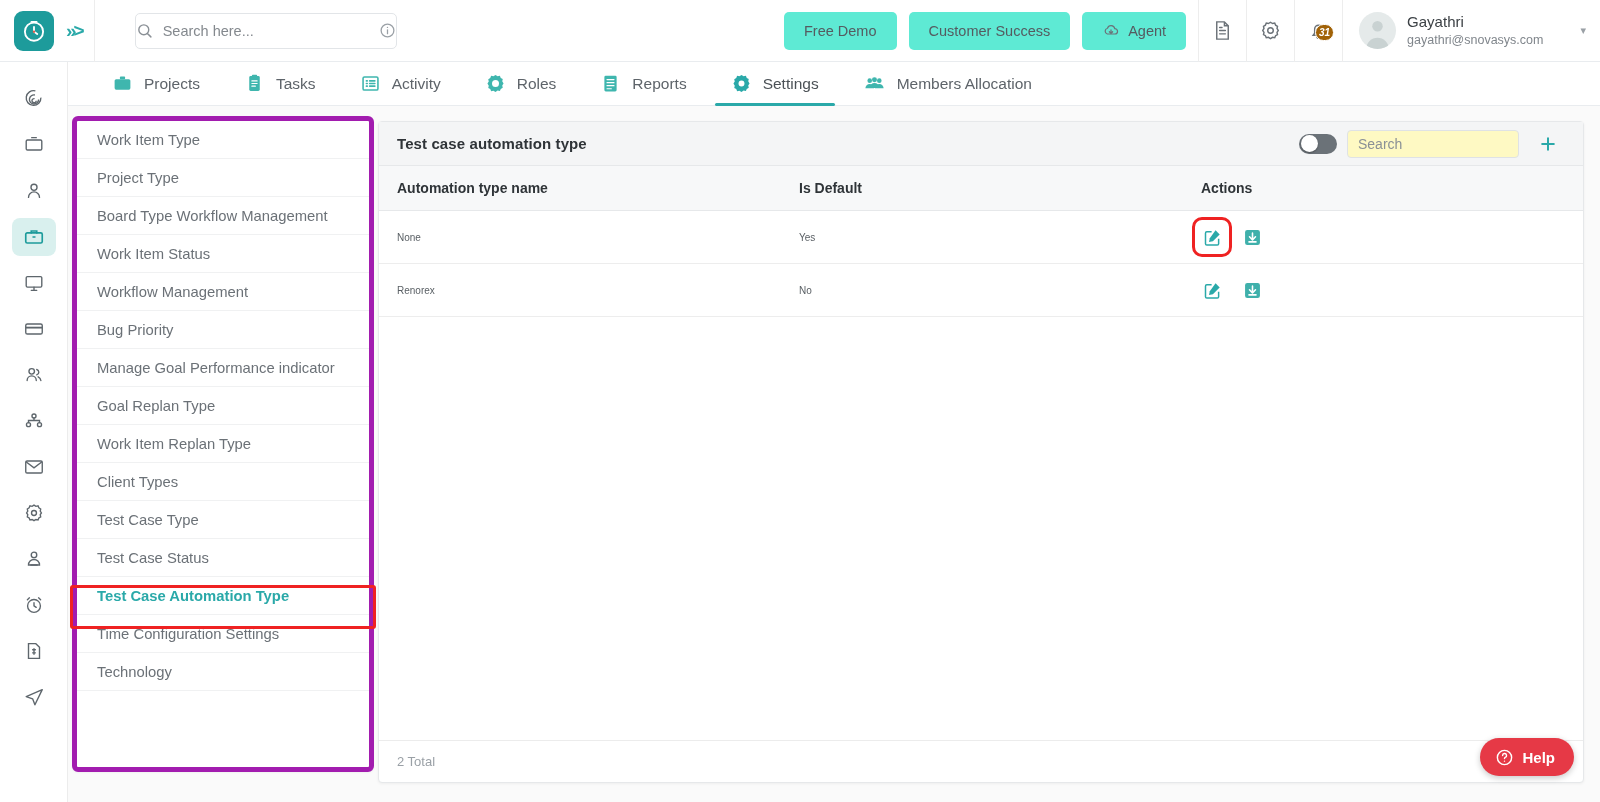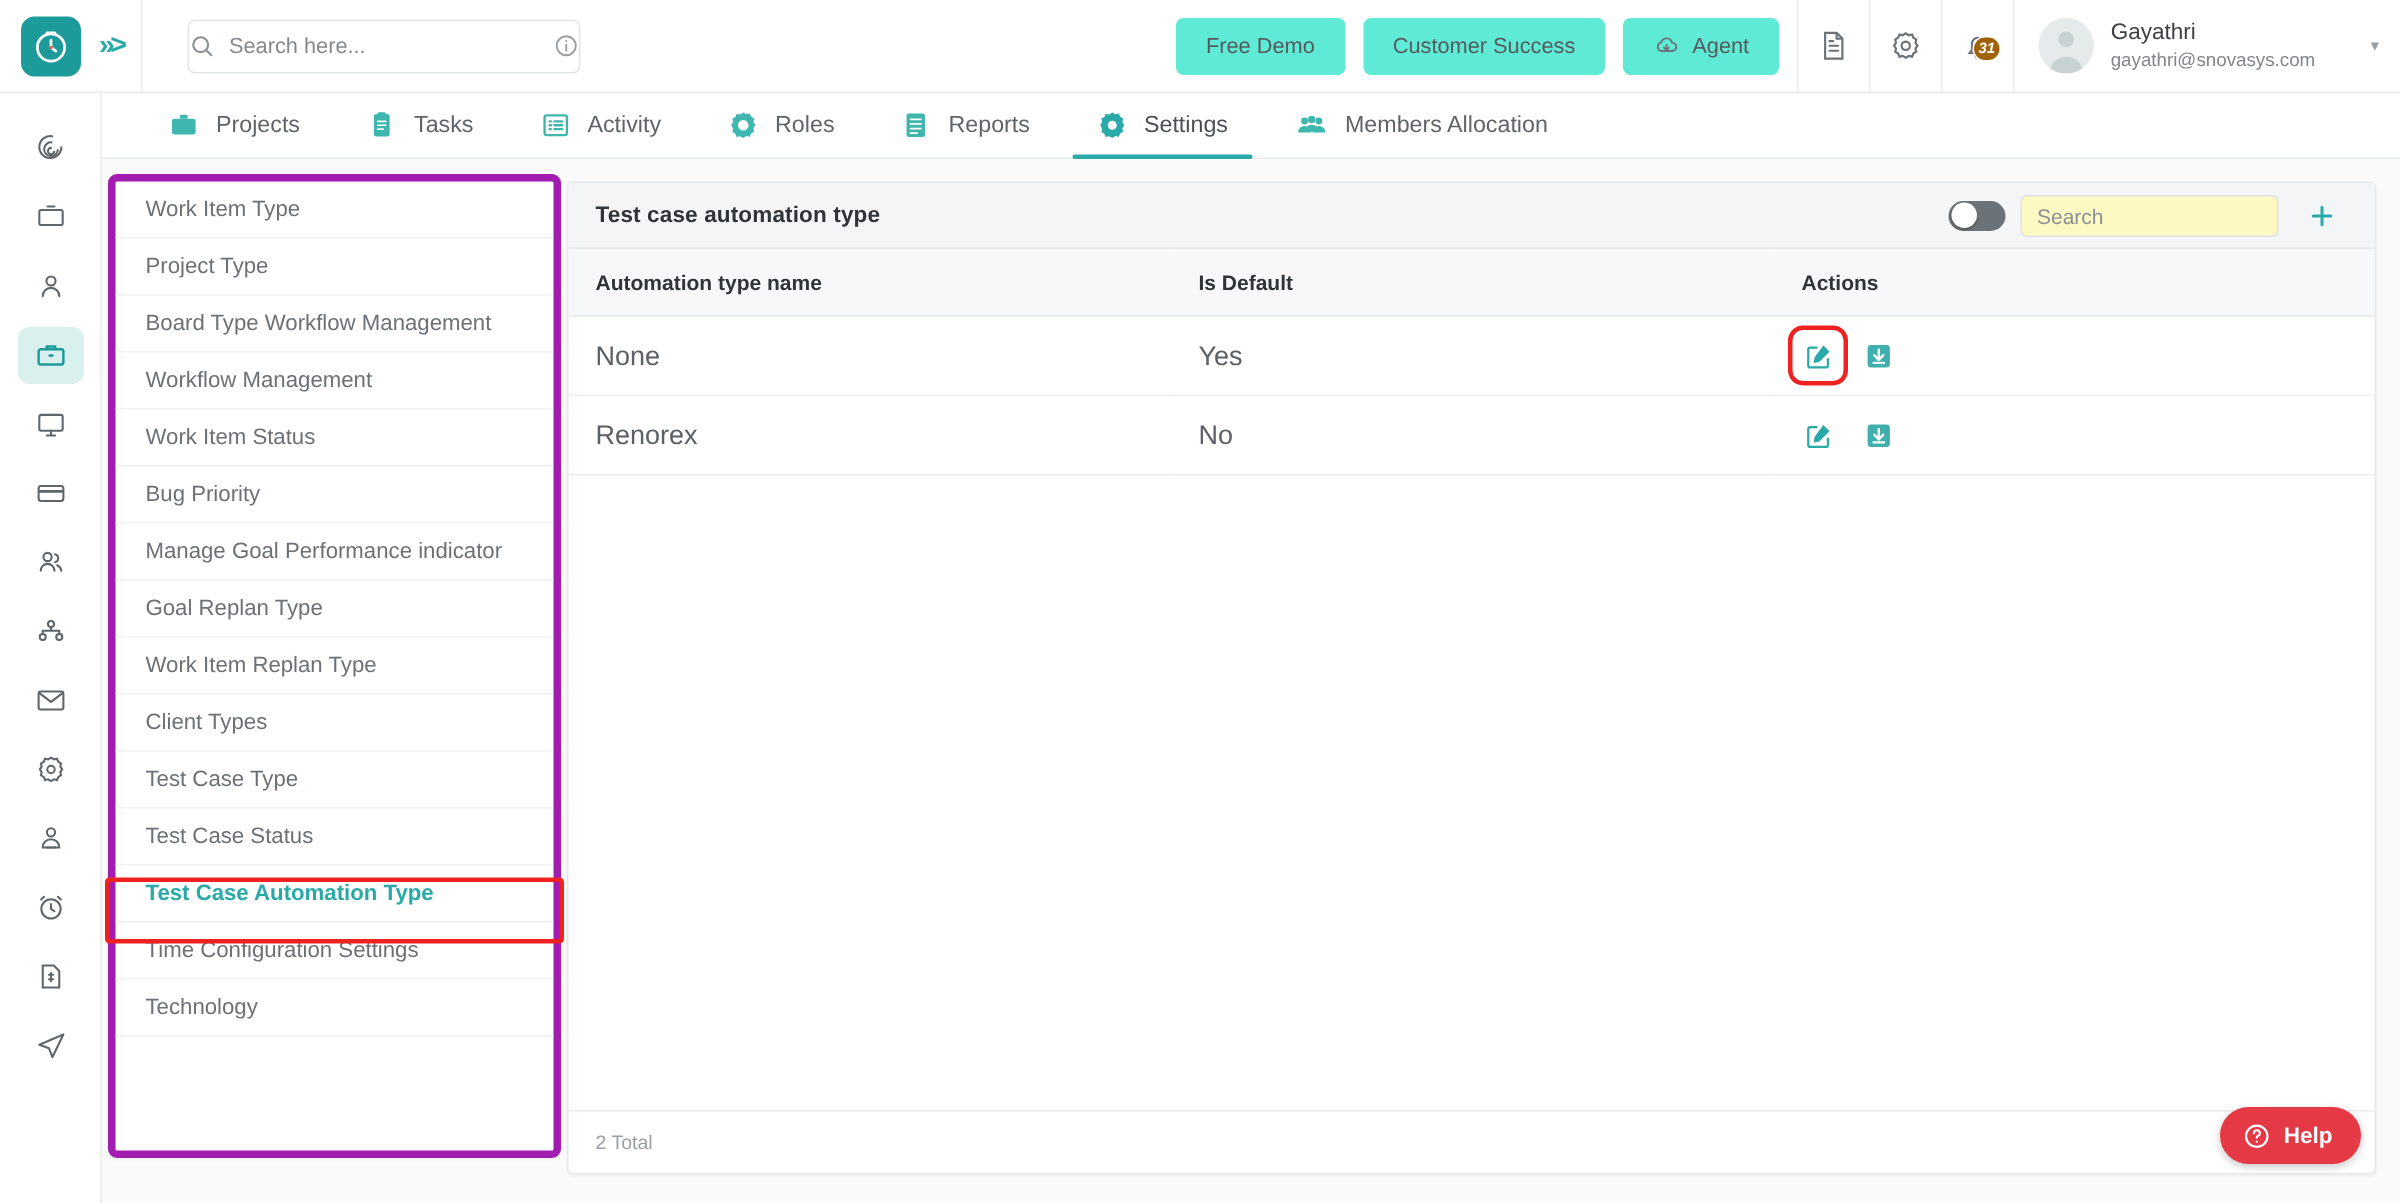--- a/index.html
+++ b/index.html
@@ -21,21 +21,21 @@
     width: 40px; height: 40px; margin-left: 14px; border-radius: 9px;
     background: #1d9b9b; display: flex; align-items: center; justify-content: center;
     flex: none;
   }
   .chev-expand {
     margin-left: 12px; color: #2aa9a9; font-size: 19px; letter-spacing: -3px;
     font-weight: 700; flex: none; cursor: pointer; line-height: 1;
   }
   .topdiv { width: 1px; height: 62px; background: #ededed; margin-left: 12px; flex: none; }
   .searchwrap {
-    margin-left: 30px; width: 262px; height: 36px; border: 1px solid #e2e5e8;
+    margin-left: 40px; width: 262px; height: 36px; border: 1px solid #e2e5e8;
     border-radius: 5px; display: flex; align-items: center; padding: 0 0;
     background: #fff; flex: none;
   }
   .searchwrap input {
     flex: 1; border: none; outline: none; font-size: 14.5px; color: #5d6368;
     font-family: "Liberation Sans", sans-serif; margin-left: 10px; background: transparent;
   }
   .searchwrap input::placeholder { color: #84898e; }
   .spacer { flex: 1; }
   .hbtn {
@@ -141,21 +141,21 @@
     width: 34px; height: 34px; margin-left: 12px; display: flex; align-items: center;
     justify-content: center; color: #2aa9a9; font-size: 30px; font-weight: 300;
     cursor: pointer; line-height: 0.8; background: none; border: none;
   }
   table.grid { width: 100%; border-collapse: collapse; table-layout: fixed; }
   table.grid th {
     text-align: left; font-size: 14px; font-weight: 700; color: #2f3438;
     padding: 14px 0 14px 18px; background: #f7f8f9; border-bottom: 1px solid #e6e8ea;
   }
   table.grid td {
-    font-size: 18px; color: #5a6065; padding: 15px 0 15px 18px;
+    font-size: 10px; color: #5a6065; padding: 15px 0 15px 18px;
     border-bottom: 1px solid #ededed;
   }
   .col-a { width: 402px; } .col-b { width: 402px; } .col-c { width: auto; }
   .acts { display: flex; gap: 18px; align-items: center; }
   .act { width: 22px; height: 22px; cursor: pointer; display:flex; align-items:center; justify-content:center;}
   .act-red {
     outline: 3px solid #ef2222; outline-offset: 6px; border-radius: 1px;
   }
   .panel-body { flex: 1; overflow: hidden; }
   .panel-foot {
@@ -399,22 +399,22 @@
       <svg width="22" height="22" viewBox="0 0 24 24" fill="none" stroke="#5e666c" stroke-width="1.5">
         <path d="M21 4 L3.5 11.5 L10.5 14 L13 20.5 Z" stroke-linejoin="round"></path>
       </svg>
     </div>
   </div>
 
   <div class="setlist">
     <div class="setitem">Work Item Type</div>
     <div class="setitem">Project Type</div>
     <div class="setitem">Board Type Workflow Management</div>
+    <div class="setitem">Work Item Status</div>
     <div class="setitem">Workflow Management</div>
-    <div class="setitem">Work Item Status</div>
     <div class="setitem">Bug Priority</div>
     <div class="setitem">Manage Goal Performance indicator</div>
     <div class="setitem">Goal Replan Type</div>
     <div class="setitem">Work Item Replan Type</div>
     <div class="setitem">Client Types</div>
     <div class="setitem">Test Case Type</div>
     <div class="setitem">Test Case Status</div>
     <div class="setitem active">Test Case Automation Type</div>
     <div class="setitem">Time Configuration Settings</div>
     <div class="setitem">Technology</div>

